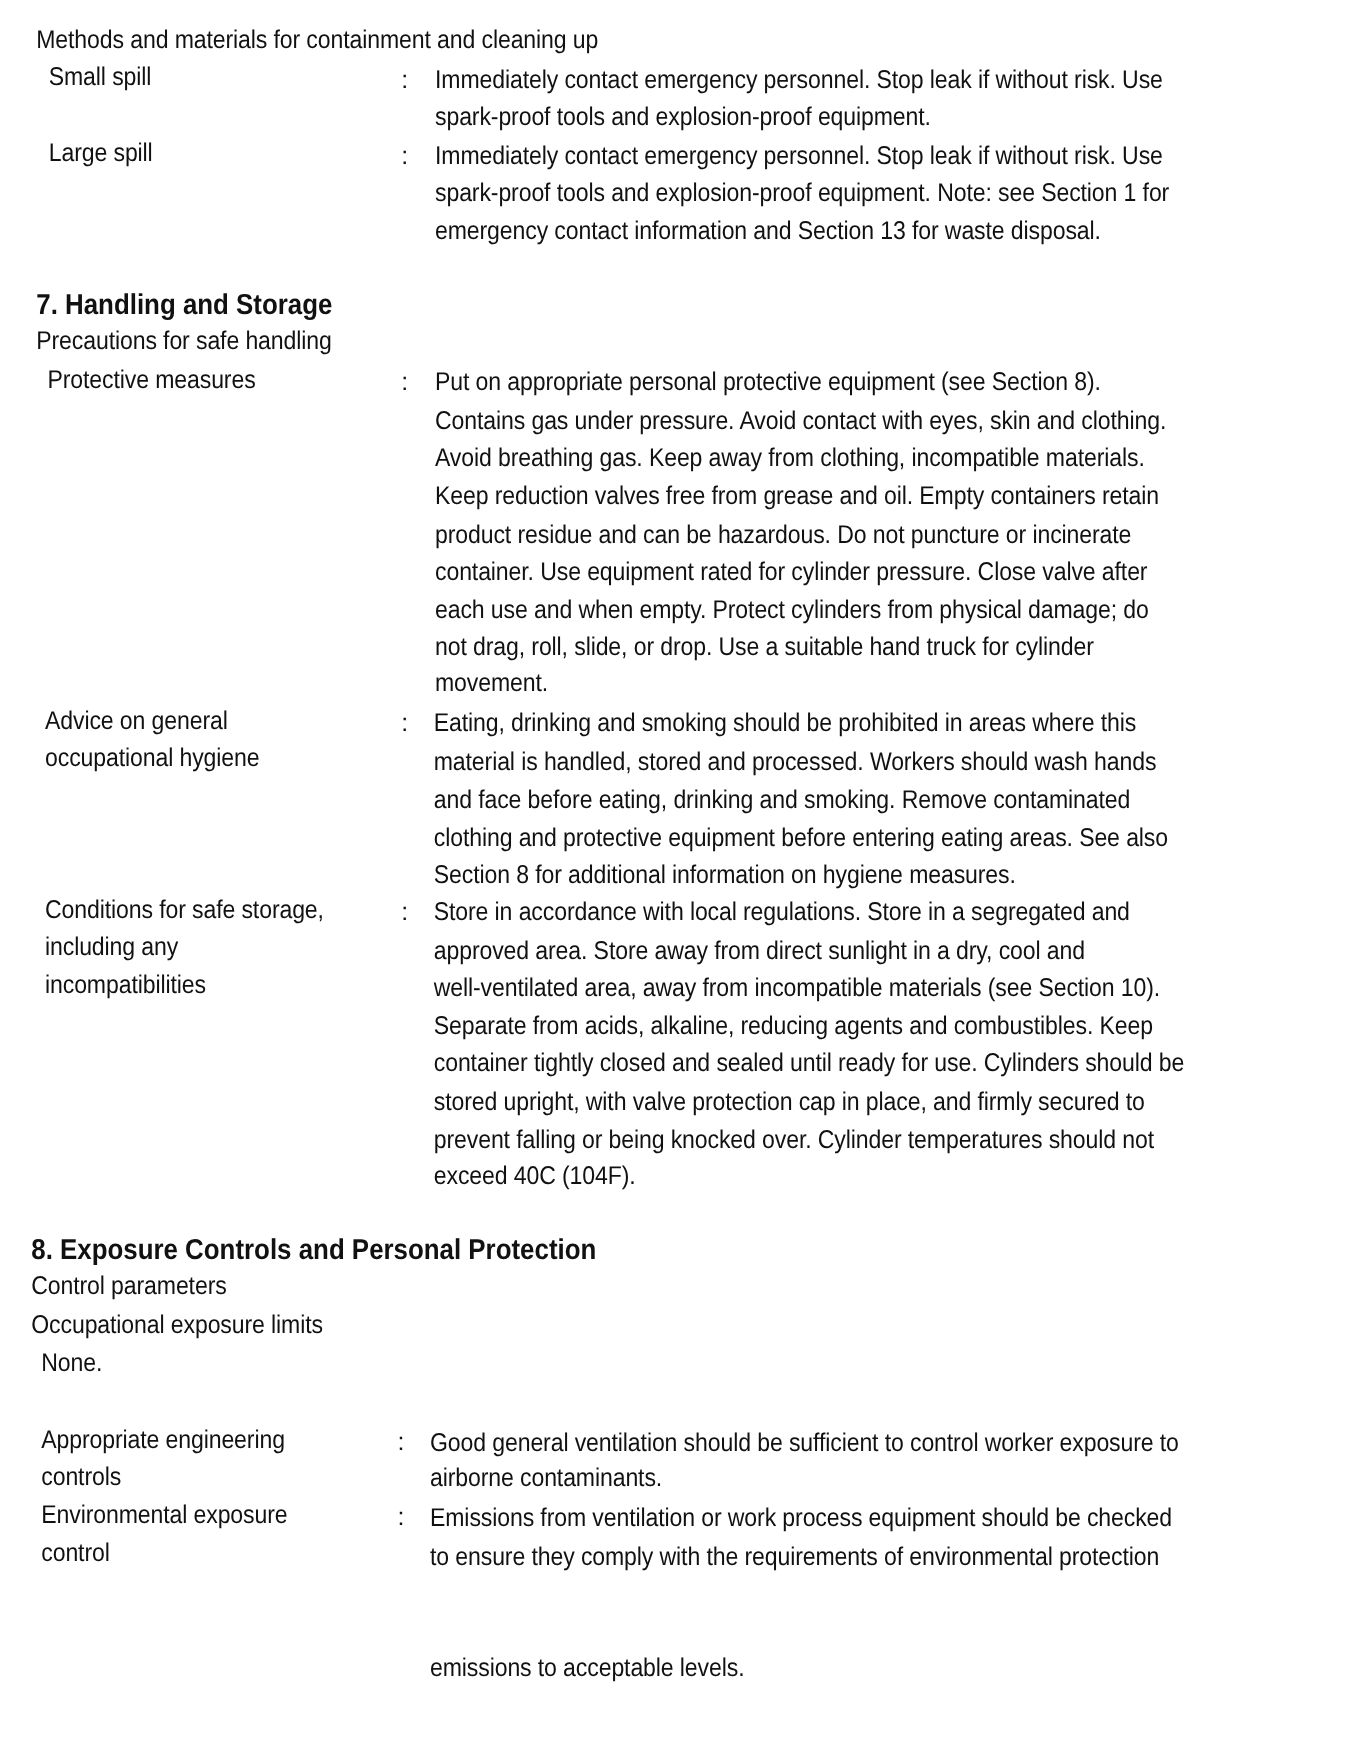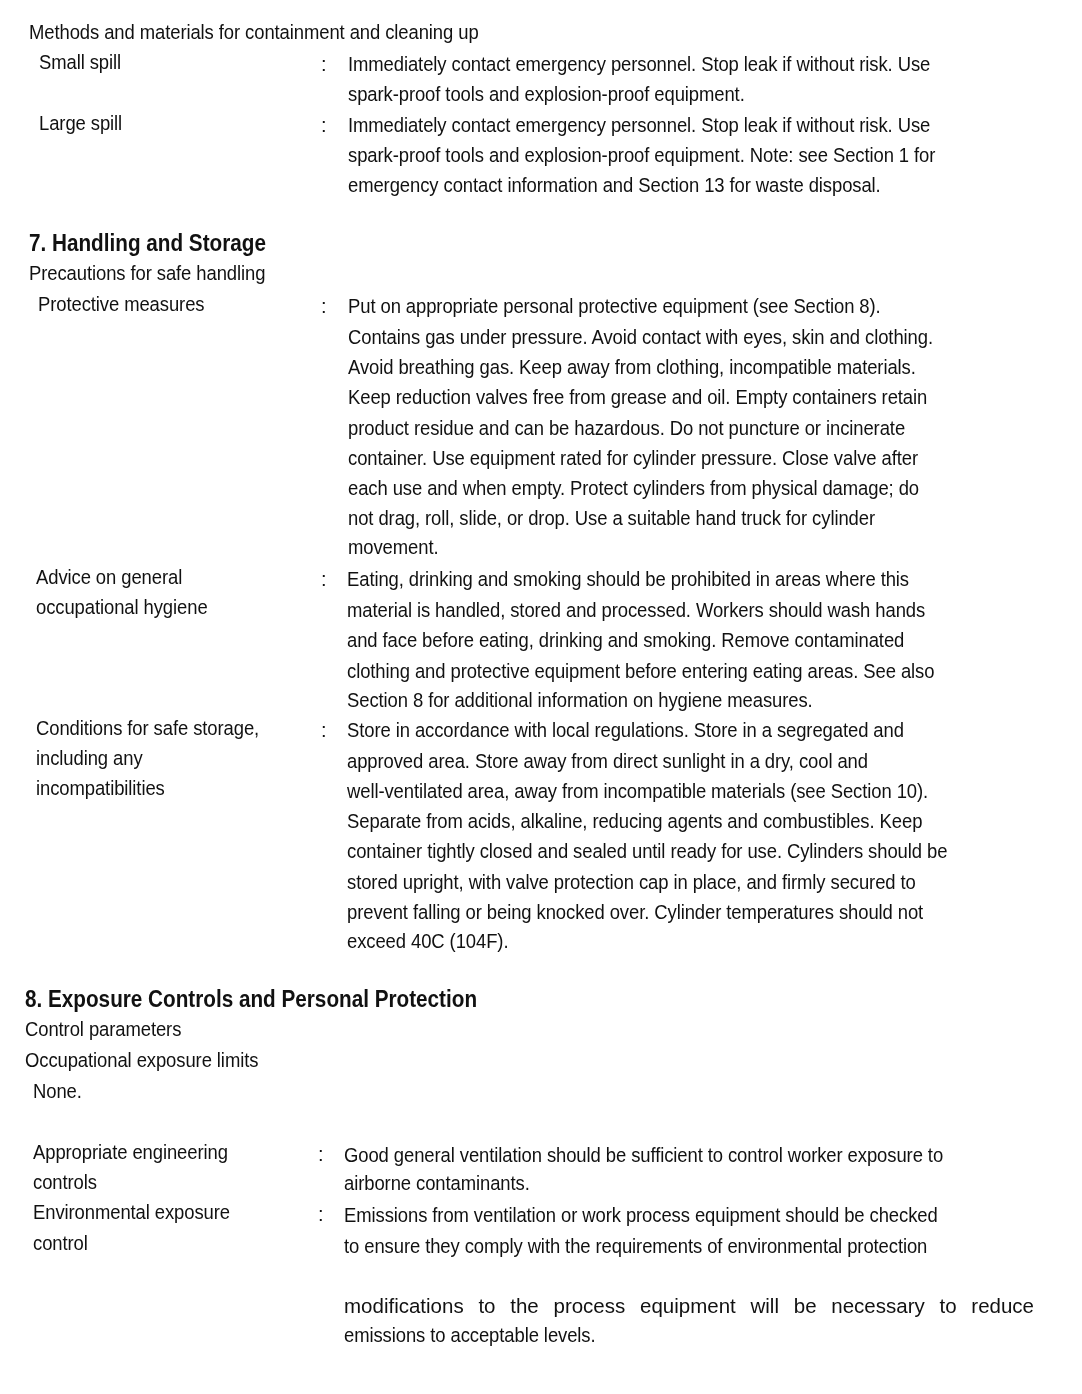--- a/index.html
+++ b/index.html
@@ -91,16 +91,15 @@
   <div class="line" style="left:33px; top:1170px;">controls</div>
   <div class="colon" style="left:318px; top:1142px;">:</div>
   <div class="line" style="left:344px; top:1143px;">Good general ventilation should be sufficient to control worker exposure to</div>
   <div class="line" style="left:344px; top:1171px;">airborne contaminants.</div>
 
   <div class="line" style="left:33px; top:1200px;">Environmental exposure</div>
   <div class="line" style="left:33px; top:1231px;">control</div>
   <div class="colon" style="left:318px; top:1202px;">:</div>
   <div class="line" style="left:344px; top:1203px;">Emissions from ventilation or work process equipment should be checked</div>
   <div class="line" style="left:344px; top:1234px;">to ensure they comply with the requirements of environmental protection</div>
-  <div class="justify-line" style="left:344px; top:1294px; width:690px;">modifications to the process equipment will be necessary to reduce</div>
   <div class="line" style="left:344px; top:1323px;">emissions to acceptable levels.</div>
 
 </div>
 
 </body></html>

